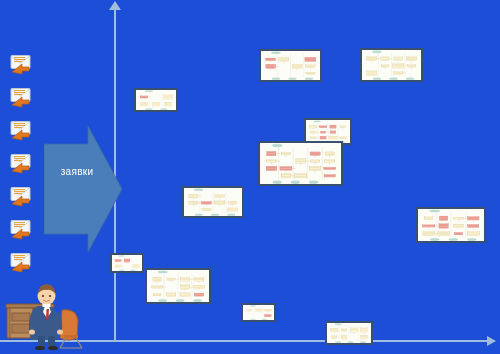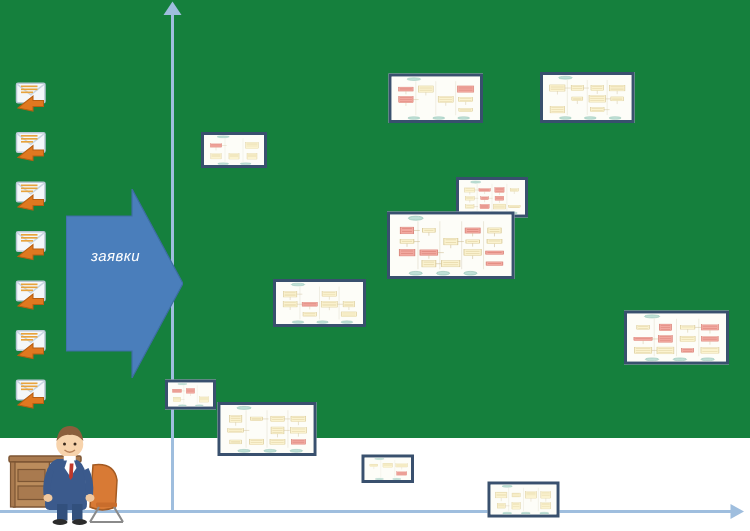--- a/index.html
+++ b/index.html
@@ -9,23 +9,22 @@
   body {
     width: 500px;
     height: 354px;
     background: #ffffff;
     font-family: "Liberation Sans", sans-serif;
     overflow: hidden;
   }
   #canvas {
     position: relative;
     width: 500px;
-    height: 292px;
-    background: #15803d;
-    font-style: italic;
+    height: 354px;
+    background: #1d4ed8;
   }
 
   
   .axis-v {
     position: absolute;
     left: 114px;
     top: 8px;
     width: 2px;
     height: 334px;
     background: #9fbede;

